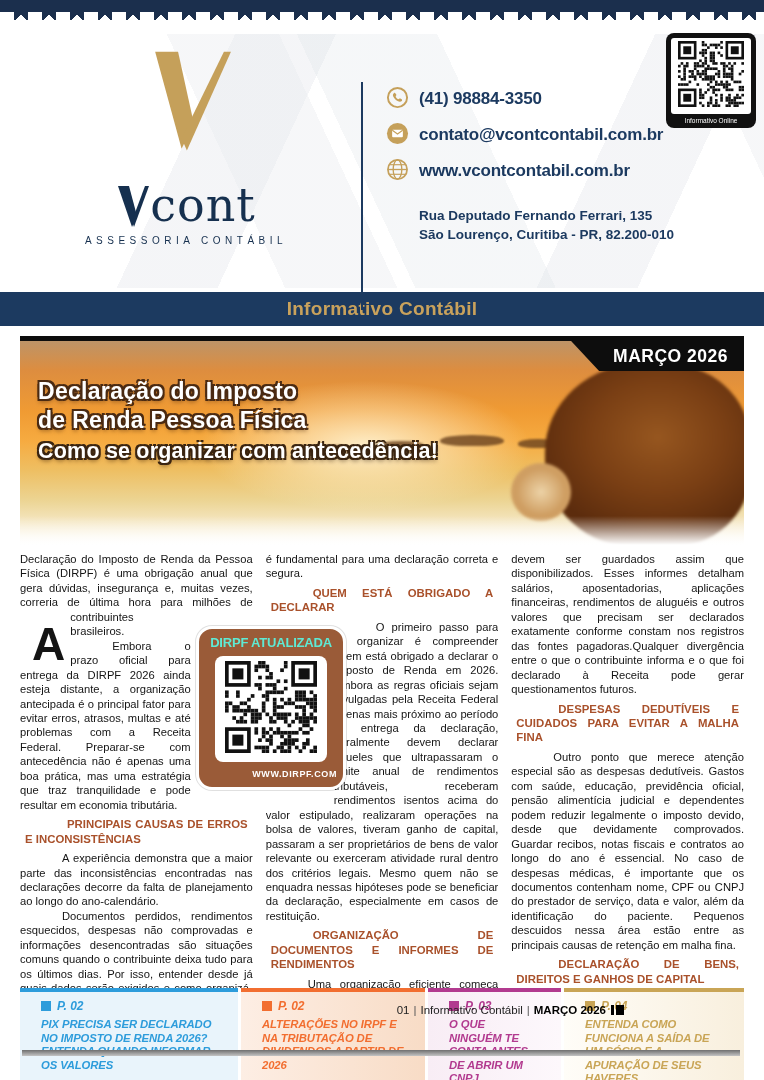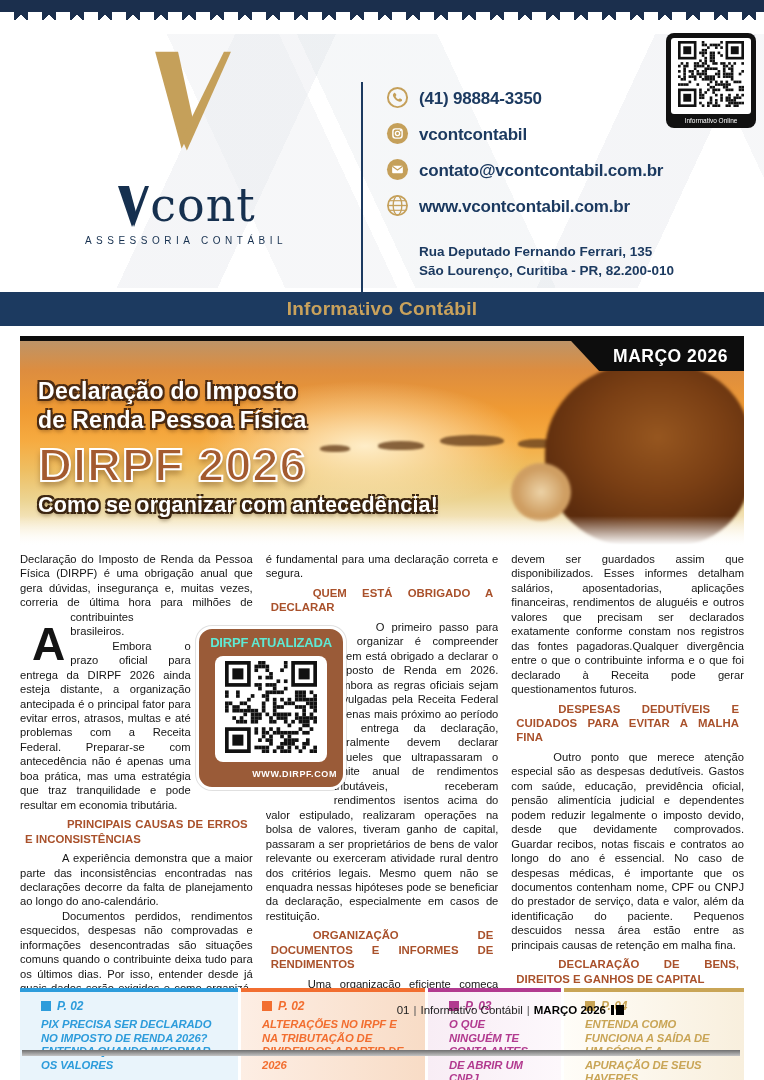--- a/index.html
+++ b/index.html
@@ -135,29 +135,20 @@
 
     <div class="divider-v"></div>
 
     <div class="contacts">
       <div class="contact-row">
         <svg width="23" height="23" viewBox="0 0 24 24">
           <circle cx="12" cy="12" r="10" fill="none" stroke="#c5a05a" stroke-width="2"></circle>
           <path d="M8.2 7.5c.6-.6 1.3-.4 1.7.2l.8 1.2c.3.5.1 1-.3 1.4-.4.4-.4.9 0 1.5.5.7 1.1 1.3 1.8 1.7.5.3 1 .3 1.4-.1.5-.5 1-.6 1.5-.3l1.2.8c.6.4.7 1.2.2 1.7-1 1-2.7 1-4.4 0-1.9-1.1-3.4-2.6-4.4-4.5-.8-1.5-.6-2.7.5-3.6z" fill="#c5a05a"></path>
         </svg>
         <span class="txt">(41) 98884-3350</span>
-      </div>
-      <div class="contact-row">
-        <svg width="23" height="23" viewBox="0 0 24 24">
-          <circle cx="12" cy="12" r="11" fill="#c5a05a"></circle>
-          <rect x="7.2" y="7.2" width="9.6" height="9.6" rx="2.6" fill="none" stroke="#fff" stroke-width="1.5"></rect>
-          <circle cx="12" cy="12" r="2.2" fill="none" stroke="#fff" stroke-width="1.4"></circle>
-          <circle cx="15.2" cy="8.8" r=".9" fill="#fff"></circle>
-        </svg>
-        <span class="txt">vcontcontabil</span>
       </div>
       <div class="contact-row">
         <svg width="23" height="23" viewBox="0 0 24 24">
           <circle cx="12" cy="12" r="11" fill="#c5a05a"></circle>
           <rect x="6.4" y="8.2" width="11.2" height="7.6" rx="1" fill="#fff"></rect>
           <path d="M6.6 8.6 12 12.6 17.4 8.6" fill="none" stroke="#c5a05a" stroke-width="1.2"></path>
         </svg>
         <span class="txt">contato@vcontcontabil.com.br</span>
       </div>
       <div class="contact-row">
@@ -398,21 +389,20 @@
       <div class="mane"></div>
       <div class="face"></div>
       <div class="muzzle"></div>
     </div>
     <div class="hero-badge">
       <span class="t">MARÇO 2026</span>
     </div>
     <div class="hero-text">
       <div class="kicker">Declaração do Imposto</div>
       <div class="kicker">de Renda Pessoa Física</div>
-      <div class="hero-title">DIRPF 2026</div>
       <div class="hero-sub">Como se organizar com antecedência!</div>
     </div>
   </section>
 
   <section class="article">
 
     <div class="col">
       <span class="push-r"></span>
         <span class="block-r"></span>
       <p class="noindent"><span class="dropcap">A</span><span>Declaração do Imposto de Renda da Pessoa Física (DIRPF) é uma obrigação anual que gera dúvidas, insegurança e, muitas vezes, correria de última hora para milhões de contribuintes brasileiros.</span></p>

